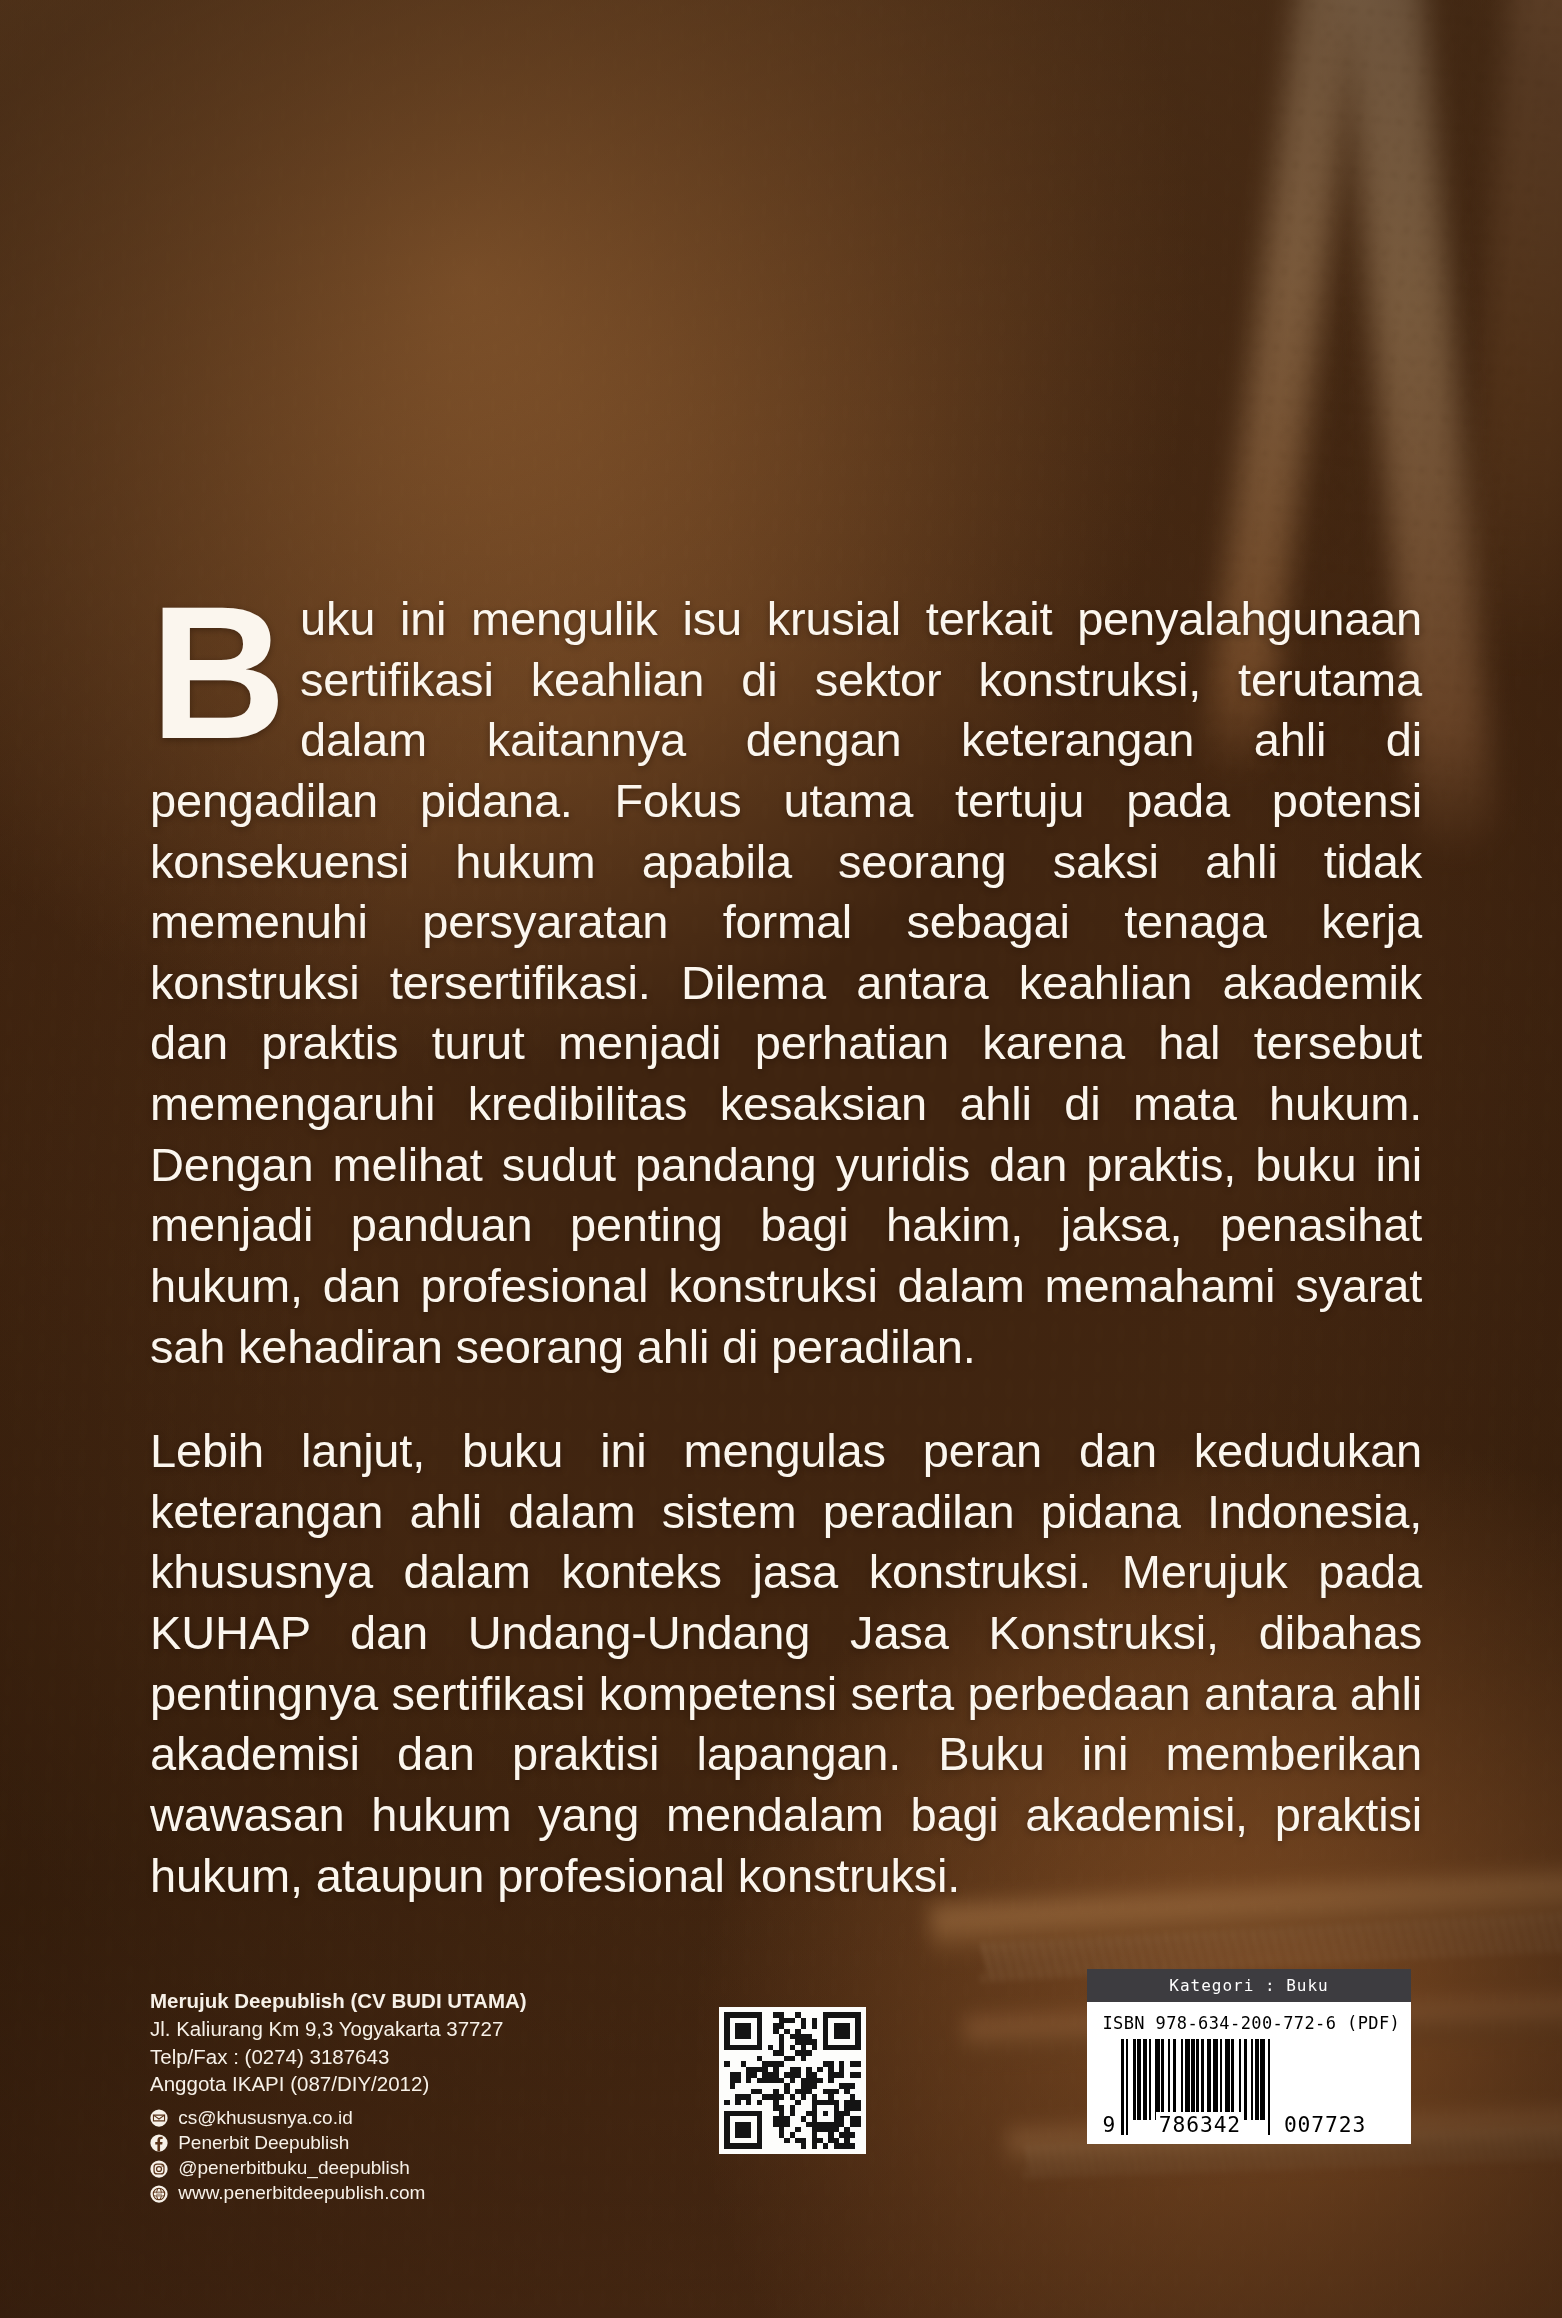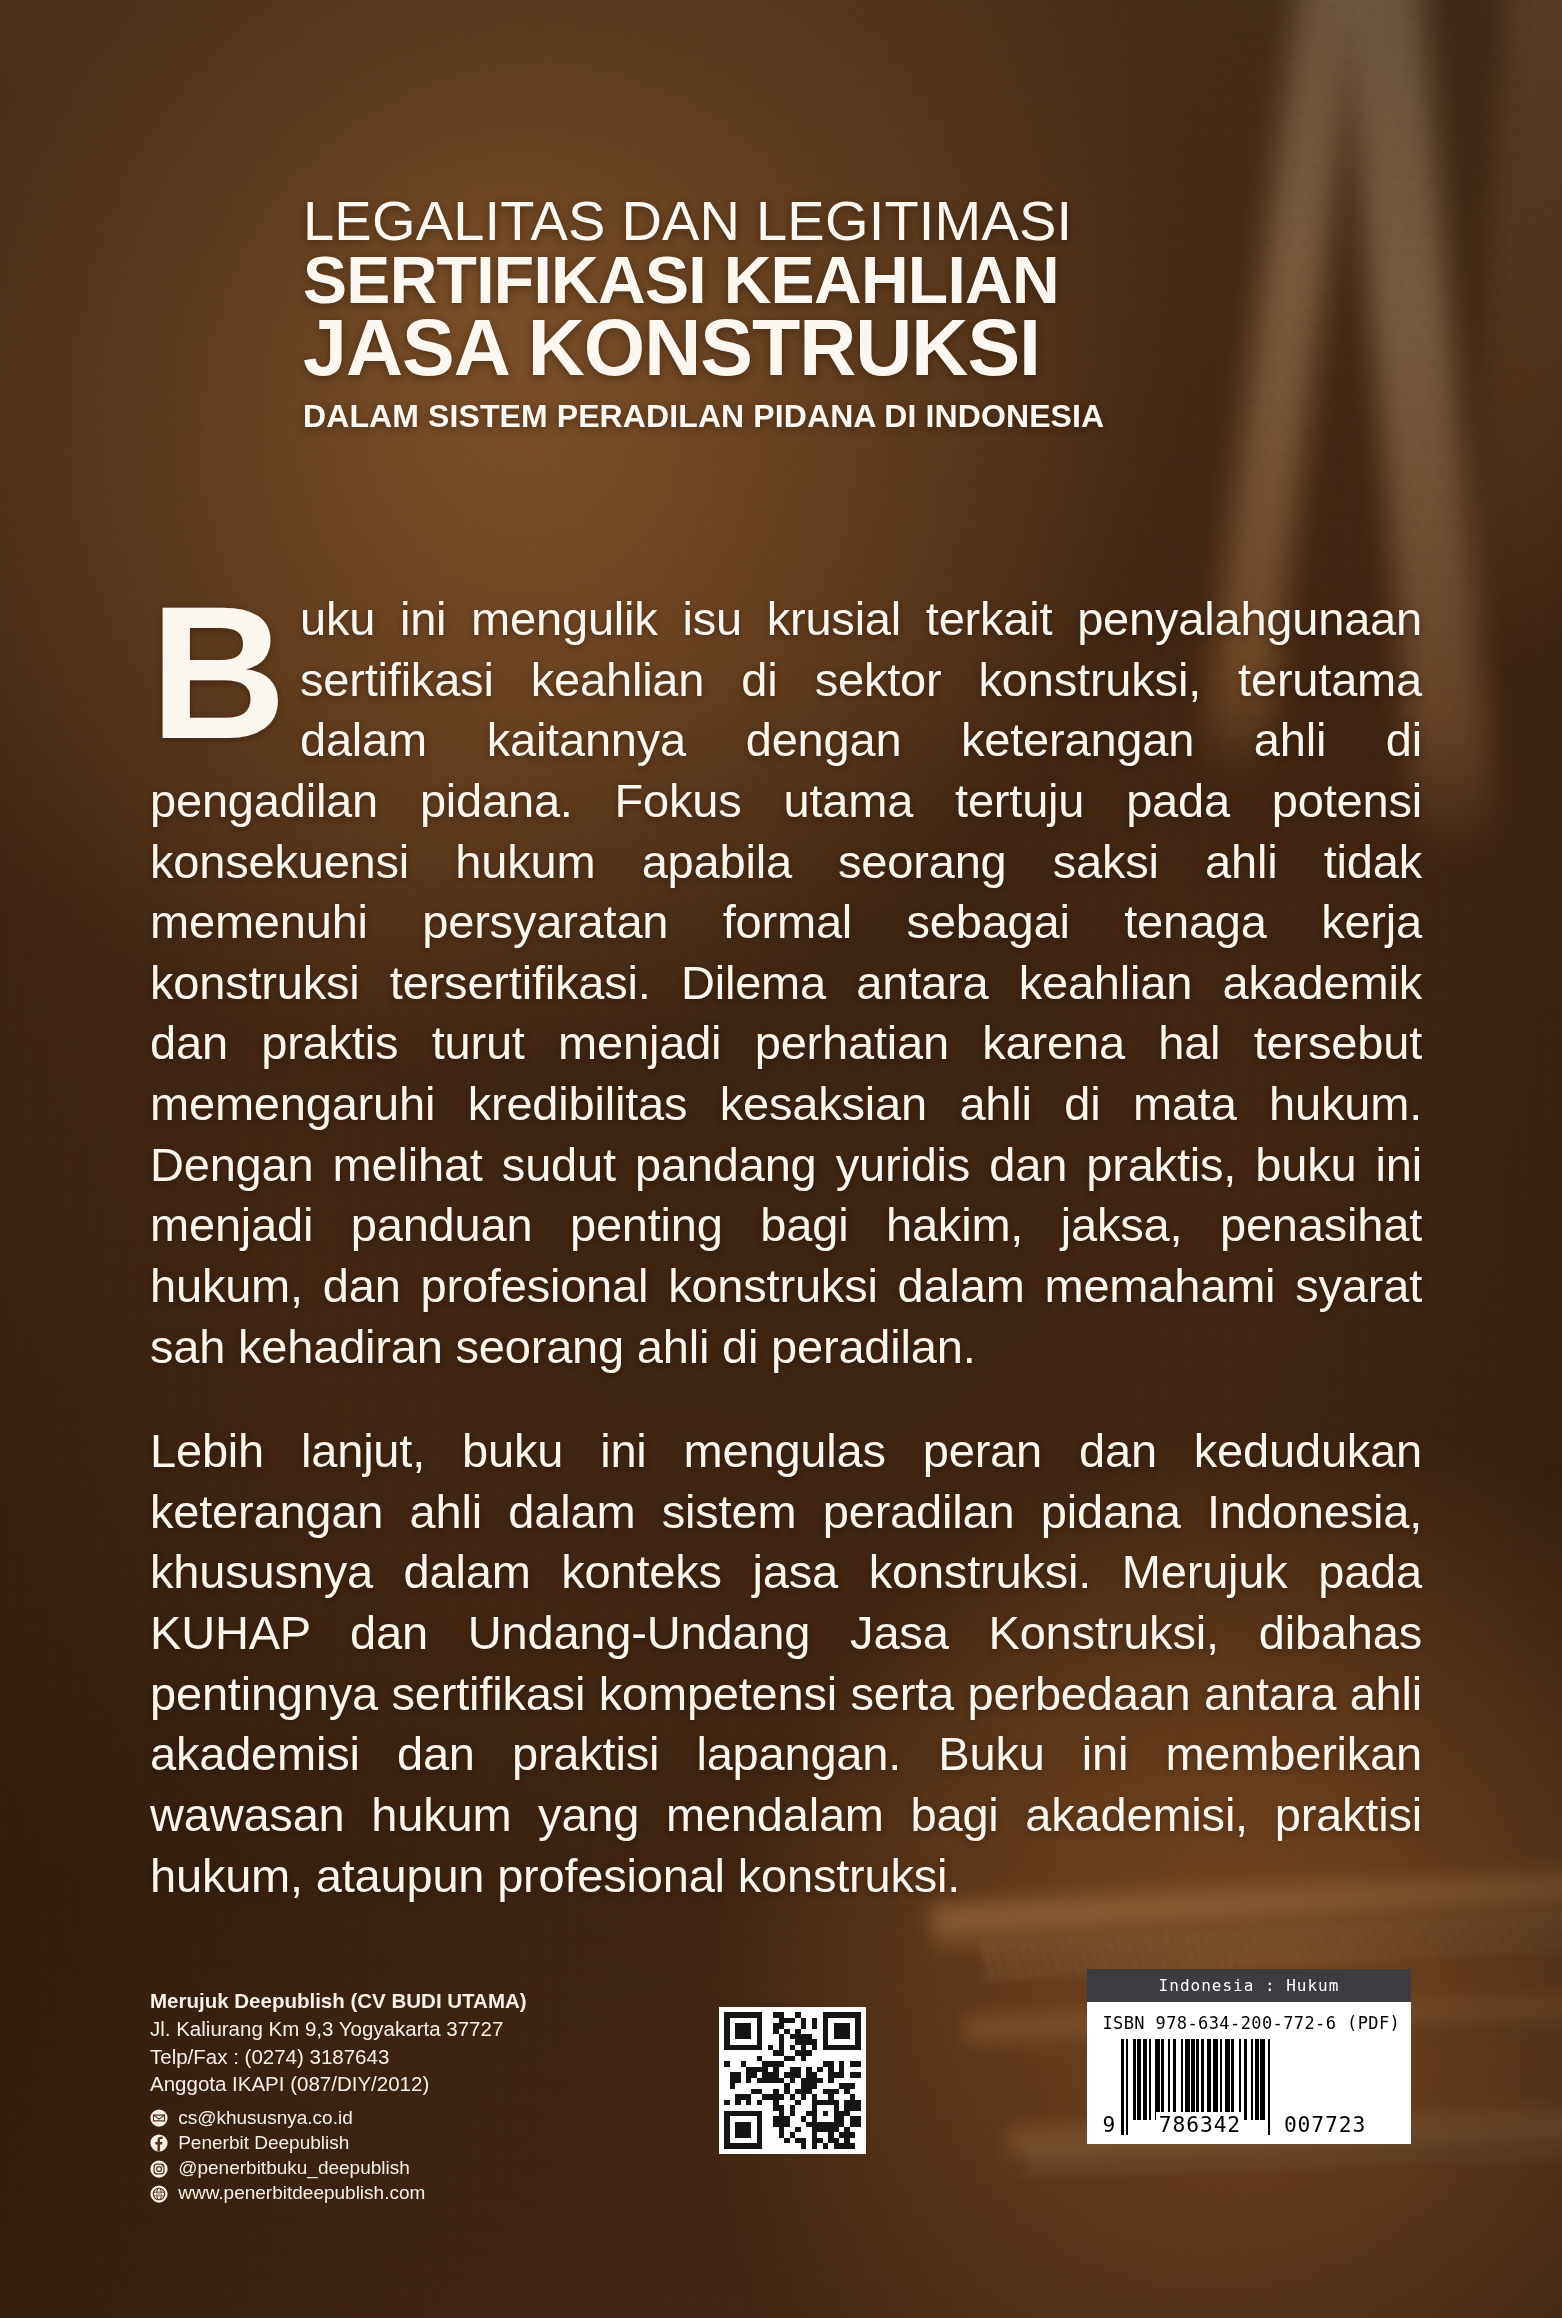--- a/index.html
+++ b/index.html
@@ -338,26 +338,20 @@
   <div class="bench b1"></div>
   <div class="bench ridges"></div>
   <div class="bench b2"></div>
   <div class="bench b3"></div>
   <div class="bench ridges2"></div>
   <div class="wood-grain"></div>
   <div class="bg-vign"></div>
 
   <div class="content">
 
-    <div class="title-block">
-      <p class="t-line t-line1">LEGALITAS DAN LEGITIMASI</p>
-      <p class="t-line t-line2">SERTIFIKASI KEAHLIAN</p>
-      <p class="t-line t-line3">JASA KONSTRUKSI</p>
-      <p class="t-line t-sub">DALAM SISTEM PERADILAN PIDANA DI INDONESIA</p>
-    </div>
 
     <div class="blurb">
       <p class="p1">Buku ini mengulik isu krusial terkait penyalahgunaan sertifikasi keahlian di sektor konstruksi, terutama dalam kaitannya dengan keterangan ahli di pengadilan pidana. Fokus utama tertuju pada potensi konsekuensi hukum apabila seorang saksi ahli tidak memenuhi persyaratan formal sebagai tenaga kerja konstruksi tersertifikasi. Dilema antara keahlian akademik dan praktis turut menjadi perhatian karena hal tersebut memengaruhi kredibilitas kesaksian ahli di mata hukum. Dengan melihat sudut pandang yuridis dan praktis, buku ini menjadi panduan penting bagi hakim, jaksa, penasihat hukum, dan profesional konstruksi dalam memahami syarat sah kehadiran seorang ahli di peradilan.</p>
       <p class="p2">Lebih lanjut, buku ini mengulas peran dan kedudukan keterangan ahli dalam sistem peradilan pidana Indonesia, khususnya dalam konteks jasa konstruksi. Merujuk pada KUHAP dan Undang-Undang Jasa Konstruksi, dibahas pentingnya sertifikasi kompetensi serta perbedaan antara ahli akademisi dan praktisi lapangan. Buku ini memberikan wawasan hukum yang mendalam bagi akademisi, praktisi hukum, ataupun profesional konstruksi.</p>
     </div>
 
     <div class="publisher">
       <p class="pub-name">Merujuk Deepublish (CV BUDI UTAMA)</p>
       <p class="pub-line">Jl. Kaliurang Km 9,3 Yogyakarta 37727</p>
       <p class="pub-line">Telp/Fax : (0274) 3187643</p>
@@ -1031,21 +1025,21 @@
           <i style="background: transparent;"></i>
           <i></i>
           <i></i>
           <i></i>
           <i></i>
           <i style="background: transparent;"></i>
         </div>
     </div>
 
     <div class="isbn-panel">
-      <div class="kategori-bar">Indonesia : Hukum</div>
+      <div class="kategori-bar">Kategori : Buku</div>
       <div class="isbn-box">
         <div class="isbn-text">ISBN 978-634-200-772-6 (PDF)</div>
         <div class="barcode-area">
           <div class="bc-lead">9</div>
           <div class="bc-bars" id="bc-bars">
               <span style="width: 2.6px; height: 100%;"></span>
               <span style="width: 1.7px; height: 100%; background: transparent;"></span>
               <span style="width: 2.6px; height: 100%;"></span>
               <span style="width: 5.1px; height: 84%; background: transparent;"></span>
               <span style="width: 2.6px; height: 84%;"></span>

